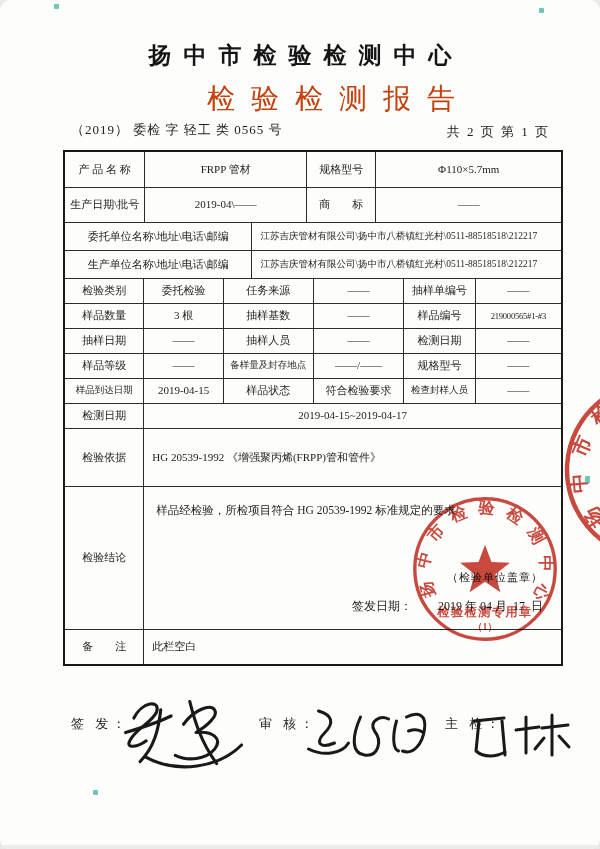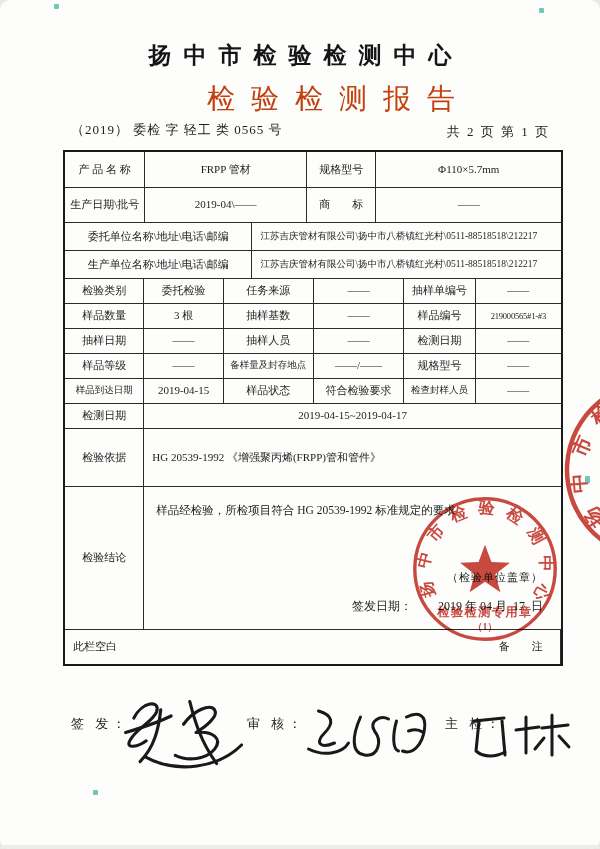--- a/index.html
+++ b/index.html
@@ -160,37 +160,37 @@
     <div class="trow" style="height:143px">
       <div class="tcell cd1">检验结论</div>
       <div class="tcell cd2 last concl-cell">
         <div class="concl-text">样品经检验，所检项目符合 HG 20539-1992 标准规定的要求</div>
         <div class="seal-note">（检验单位盖章）</div>
         <div class="issue-date"><span>签发日期：</span><span style="display:inline-block;width:26px"></span><span>2019 年 04 月  17  日</span></div>
       </div>
     </div>
 
     <div class="trow" style="height:34px">
+      <div class="tcell cd1">备　　注</div>
       <div class="tcell cd2 last left">此栏空白</div>
-      <div class="tcell cd1">备　　注</div>
     </div>
 
   </div>
 
   <div class="sign-footer">
     <span class="sig-label" style="left:8px">签 发：</span>
     <svg class="sig-svg" style="left:52px;top:-6px" width="135" height="88" viewBox="0 0 130 85">
       <path d="M18 30 C26 14 44 12 40 24 C36 34 20 40 14 52 C10 60 22 58 30 52"></path>
       <path d="M44 22 C42 40 38 58 24 72"></path>
       <path d="M10 44 C30 38 42 34 54 28"></path>
       <path d="M66 36 C76 22 92 16 96 22 C100 28 88 38 78 44 C94 42 104 50 96 60 C88 70 70 72 58 66"></path>
       <path d="M72 14 C76 30 82 52 98 74"></path>
       <path d="M30 68 C60 84 100 78 122 56"></path>
     </svg>
-    <span class="sig-label" style="left:184px">审 核：</span>
+    <span class="sig-label" style="left:196px">审 核：</span>
     <svg class="sig-svg" style="left:238px;top:6px" width="148" height="70" viewBox="0 0 145 70">
       <path d="M16 12 C30 16 32 24 22 34 C12 44 18 50 32 44"></path>
       <path d="M6 50 C22 58 40 54 46 44"></path>
       <path d="M58 18 C50 36 48 54 62 56 C76 58 80 42 72 32 C66 22 78 16 86 20"></path>
       <path d="M94 22 C90 36 90 50 96 52"></path>
       <path d="M104 18 C116 12 124 16 122 30 C120 46 110 56 100 52"></path>
       <path d="M106 32 C112 30 116 30 120 33"></path>
     </svg>
     <span class="sig-label" style="left:382px">主 检：</span>
     <svg class="sig-svg" style="left:400px;top:12px" width="112" height="62" viewBox="0 0 110 62">

